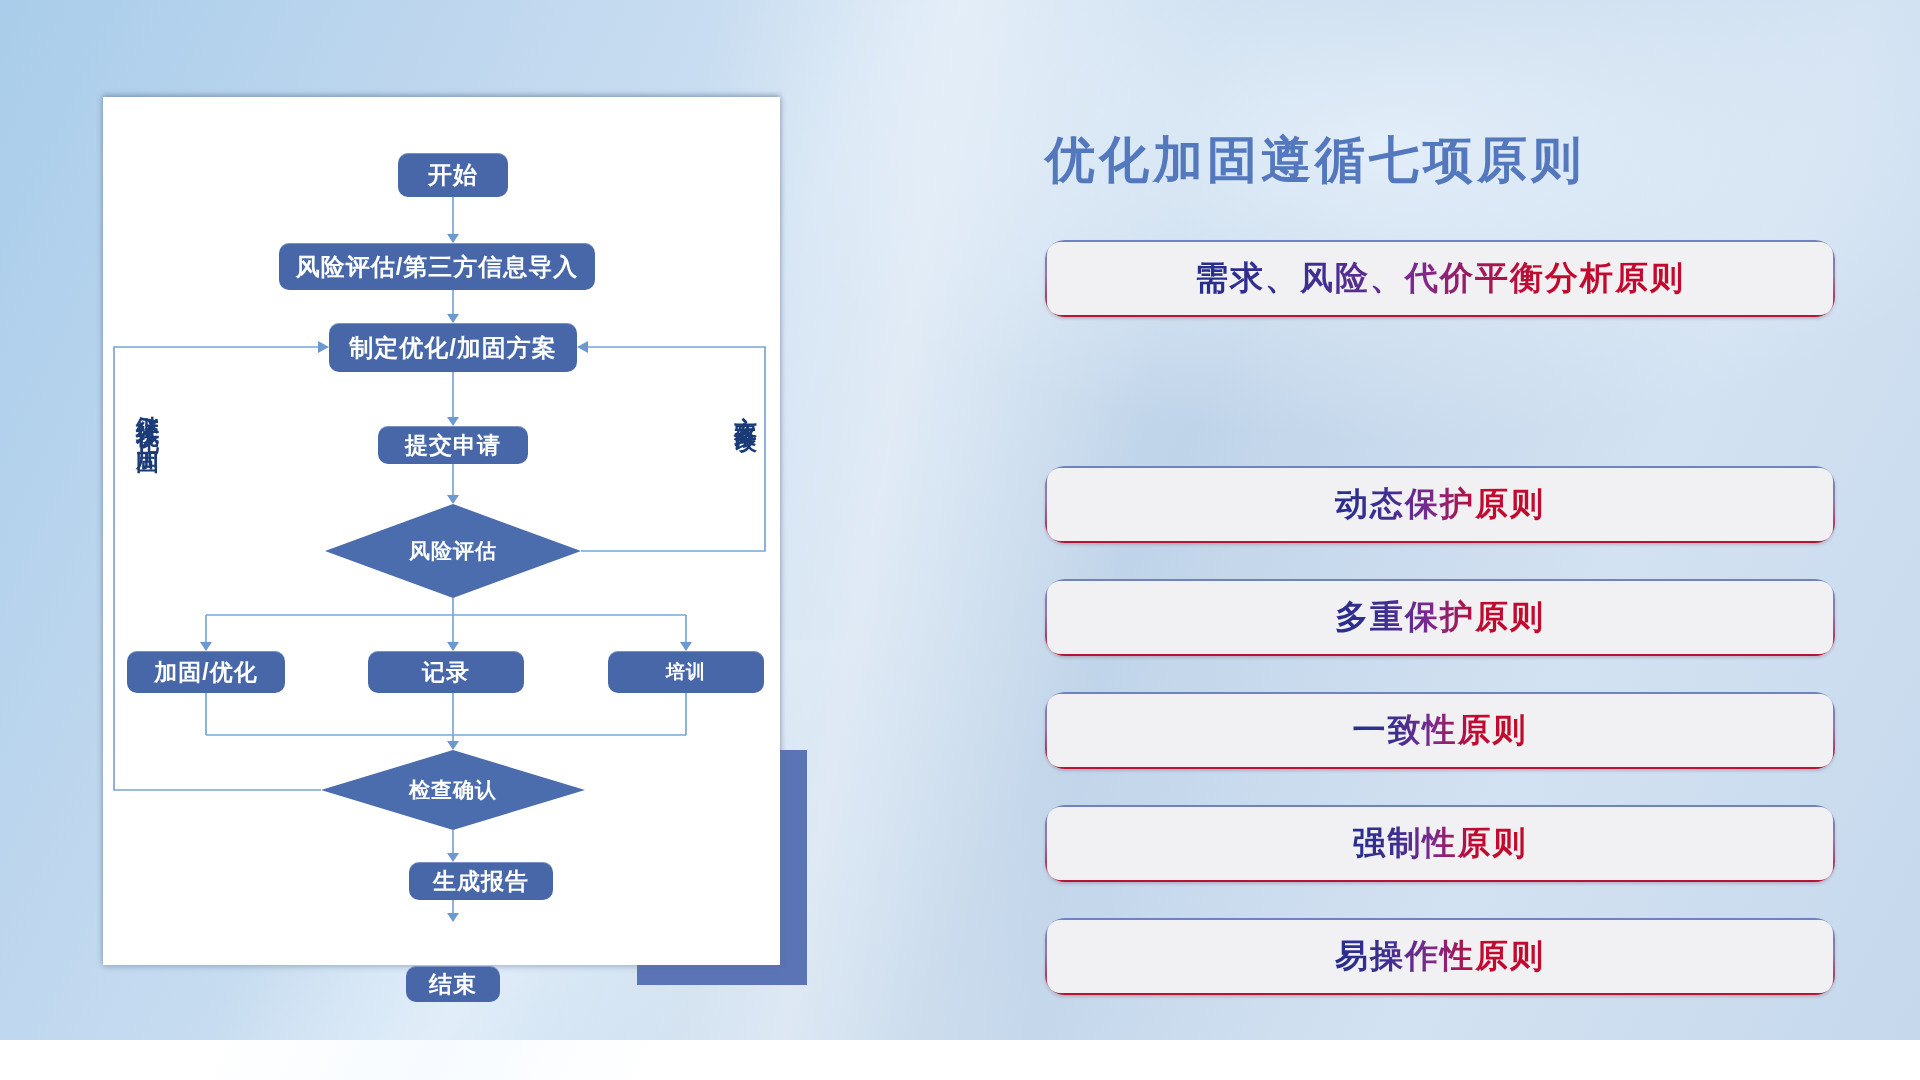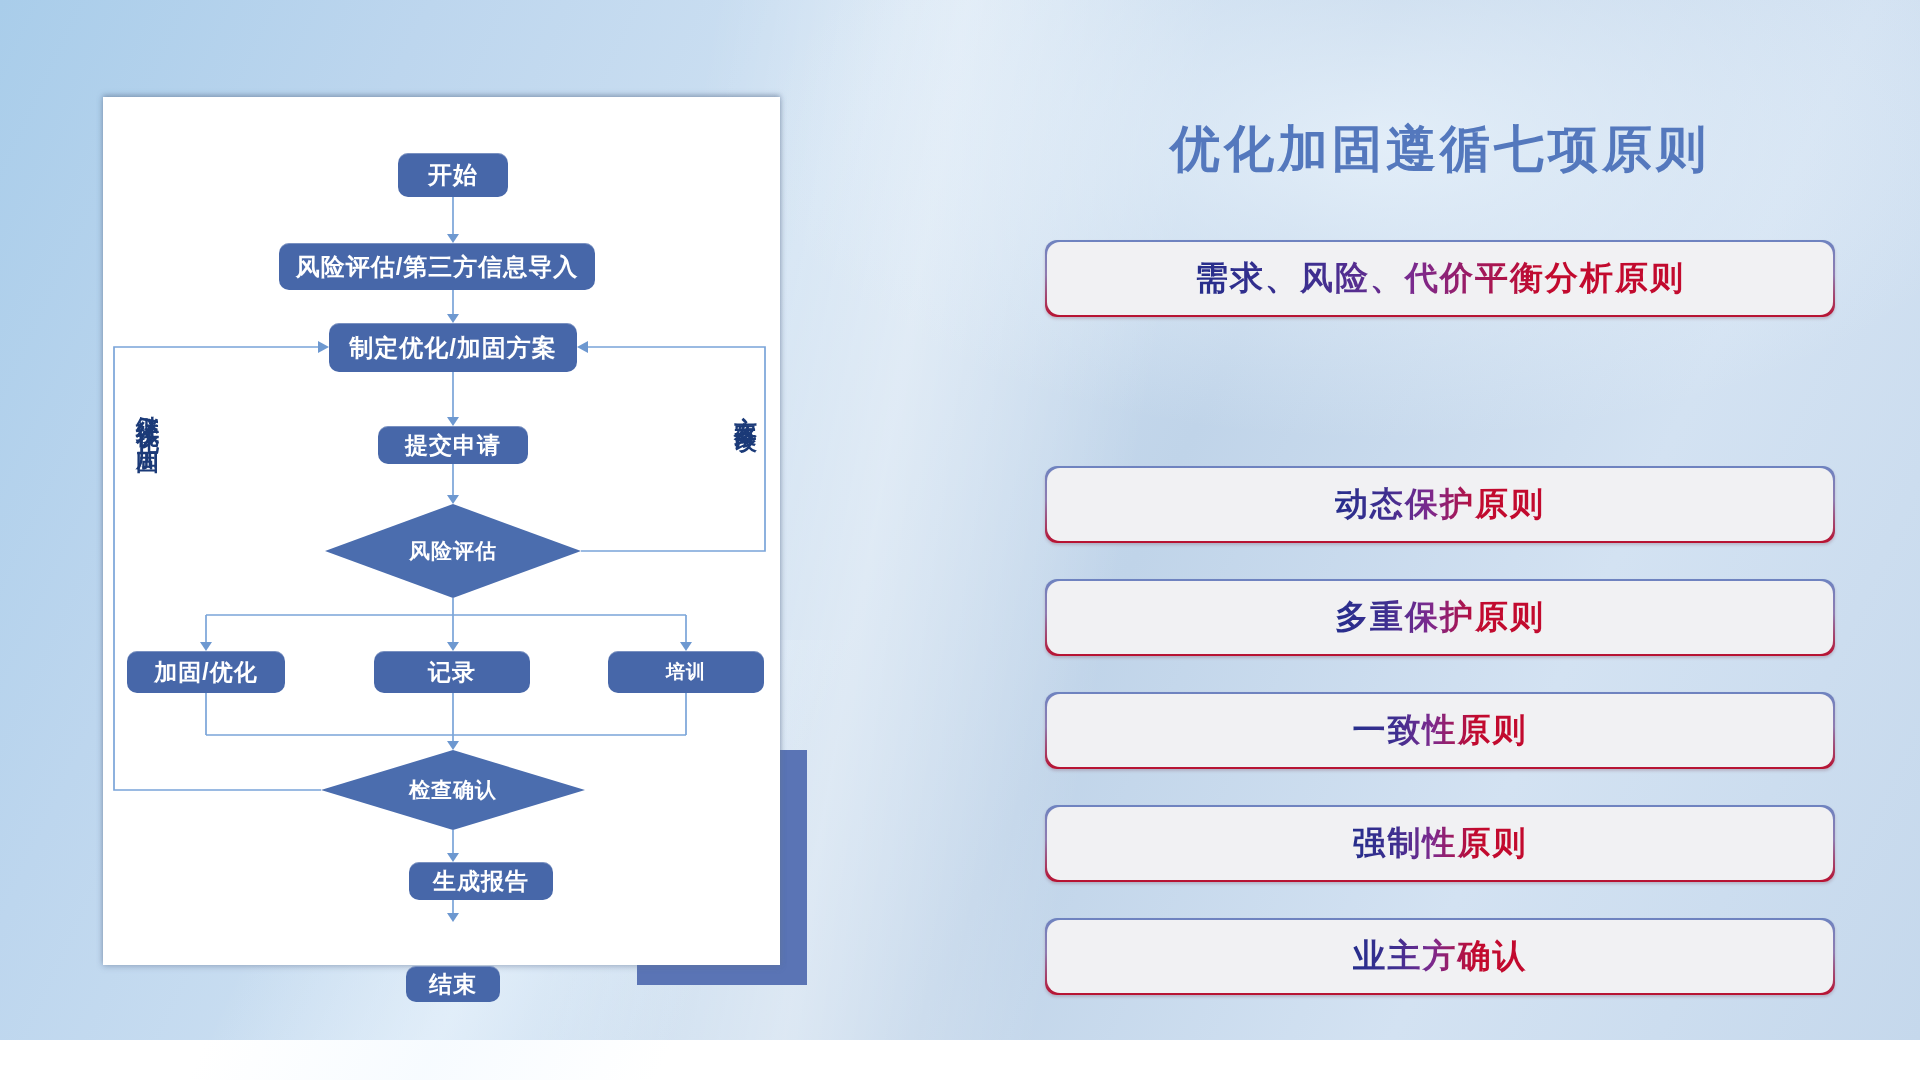--- a/index.html
+++ b/index.html
@@ -41,21 +41,21 @@
     position:absolute; display:flex; align-items:center; justify-content:center;
     background:#4767a9; color:#ffffff; font-weight:bold; font-size:24px;
     border-radius:10px; box-shadow:inset 0 1px 0 rgba(255,255,255,.28);
     letter-spacing:1px; white-space:nowrap;
   }
   .n-start  { left:295px; top:56px;  width:110px; height:44px; }
   .n-risk   { left:176px; top:146px; width:316px; height:47px; }
   .n-plan   { left:226px; top:226px; width:248px; height:49px; }
   .n-submit { left:275px; top:329px; width:150px; height:38px; font-size:23px; }
   .n-reinf  { left:24px;  top:554px; width:158px; height:42px; font-size:23px; }
-  .n-record { left:271px; top:554px; width:156px; height:42px; font-size:23px; }
+  .n-record { left:265px; top:554px; width:156px; height:42px; font-size:23px; }
   .n-train  { left:505px; top:554px; width:156px; height:42px; font-size:19px; }
   .n-report { left:278px; top:765px; width:144px; height:38px; font-size:23px;margin-left:28px; }
   .n-end    { left:303px; top:825px; width:94px;  height:36px; font-size:23px;margin-top:44px; }
 
   .diamond {
     position:absolute; display:flex; align-items:center; justify-content:center;
     background:#4b6dae; color:#fff; font-weight:bold; font-size:21px;
     clip-path:polygon(50% 0, 100% 50%, 50% 100%, 0 50%);
     letter-spacing:1px; border-radius:0;
   }
@@ -65,27 +65,27 @@
   .vlabel {
     position:absolute; writing-mode:vertical-rl; text-orientation:mixed;
     color:#1b3a78; font-weight:bold; font-size:23px; letter-spacing:5px;
     white-space:nowrap;
   }
   .vl-left  { left:30px;  top:300px; }
   .vl-right { left:628px; top:300px; }
 
   
   .panel-title {
-    position:absolute; left:1045px; top:116px; width:790px;
-    text-align:center; font-size:50px; font-weight:800; color:#5478bd;
+    position:absolute; left:1045px; top:127px; width:790px;
+    font-size:50px; font-weight:800; color:#5478bd;
     letter-spacing:4px; white-space:nowrap;font-family:Liberation Serif, serif;
   }
   .pbox {
     position:absolute; left:1045px; width:790px; height:77px;
-    border-radius:12px; padding:2px;
+    border-radius:20px; padding:2px;
     background:linear-gradient(180deg, #6e83c0 0%, #8f7bb0 45%, #b81130 100%);
     box-shadow:0 2px 3px rgba(120,60,80,.25);
   }
   .pbox-inner {
     width:100%; height:100%; border-radius:13px; background:#f1f1f3;
     display:flex; align-items:center; justify-content:center;
   }
   .ptext {
     font-size:33px; font-weight:bold; letter-spacing:2px; white-space:nowrap;
     background:linear-gradient(90deg, #262e8c 0%, #3f2f90 25%, #7c2a8e 45%, #c20a2e 70%, #c20a2e 100%);
@@ -200,16 +200,16 @@
         <span class="ptext">一致性原则</span>
       </div>
   </div>
   <div class="pbox pb-6">
     <div class="pbox-inner">
         <span class="ptext">强制性原则</span>
       </div>
   </div>
   <div class="pbox pb-7">
     <div class="pbox-inner">
-        <span class="ptext">业主方确认</span>
+        <span class="ptext">易操作性原则</span>
       </div>
   </div>
 </div>
 
 </body></html>

